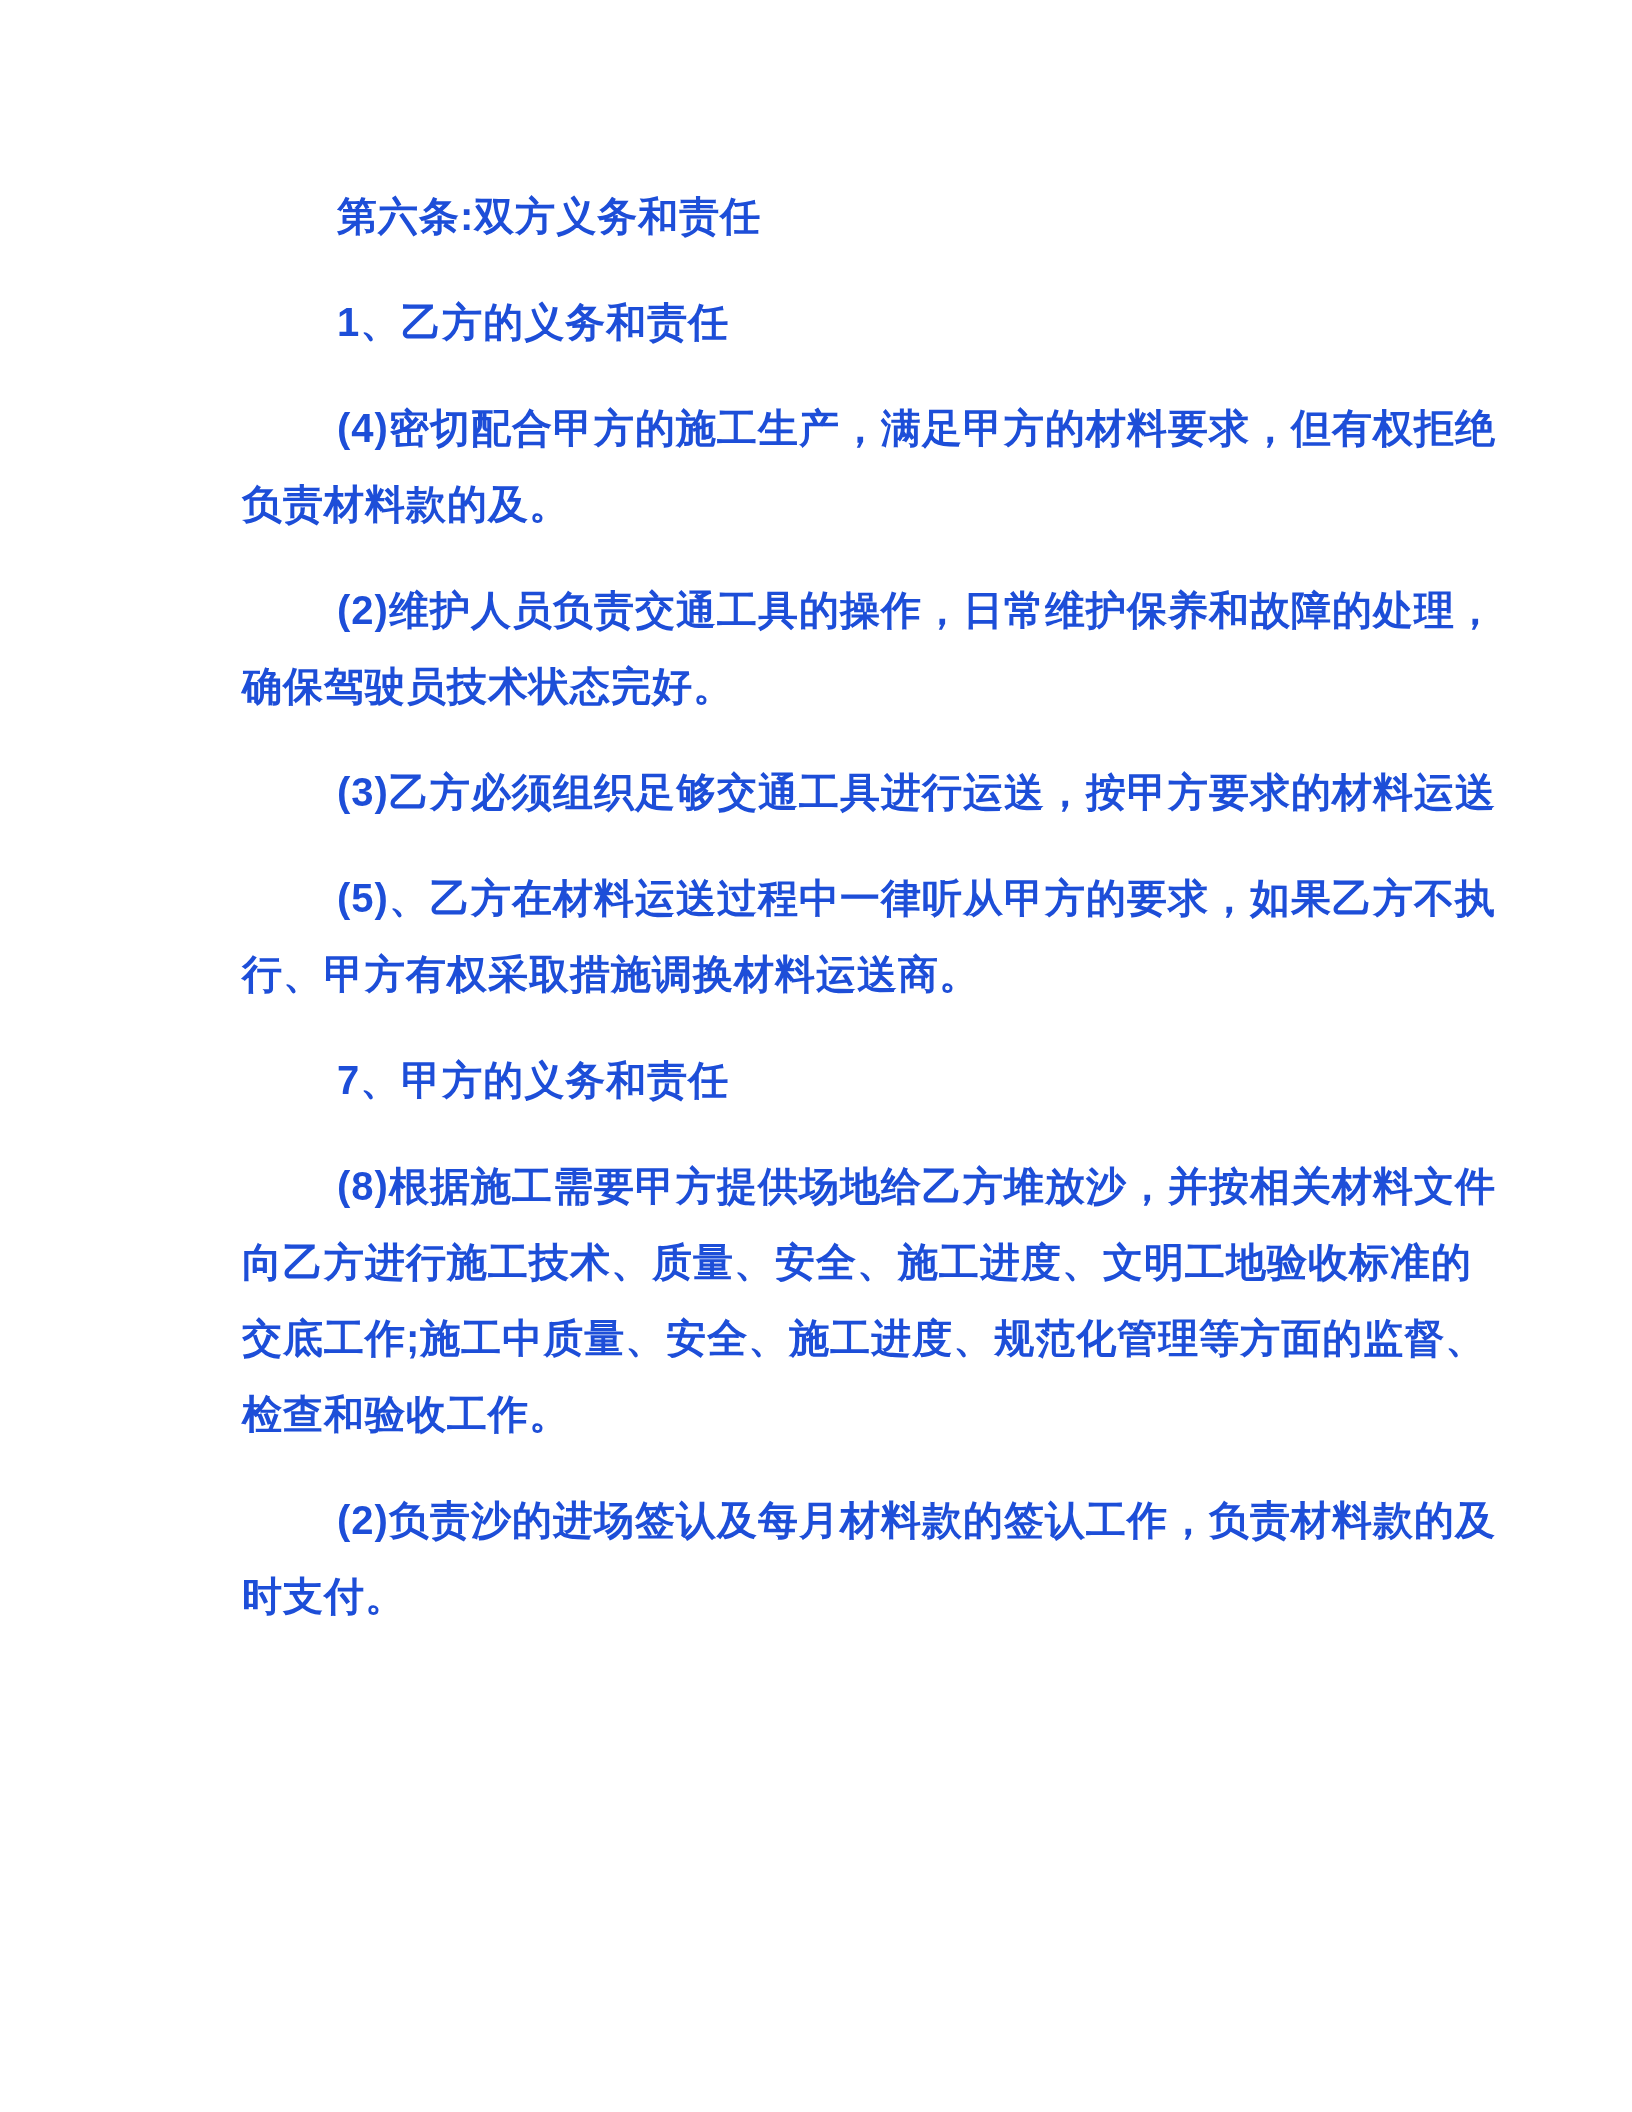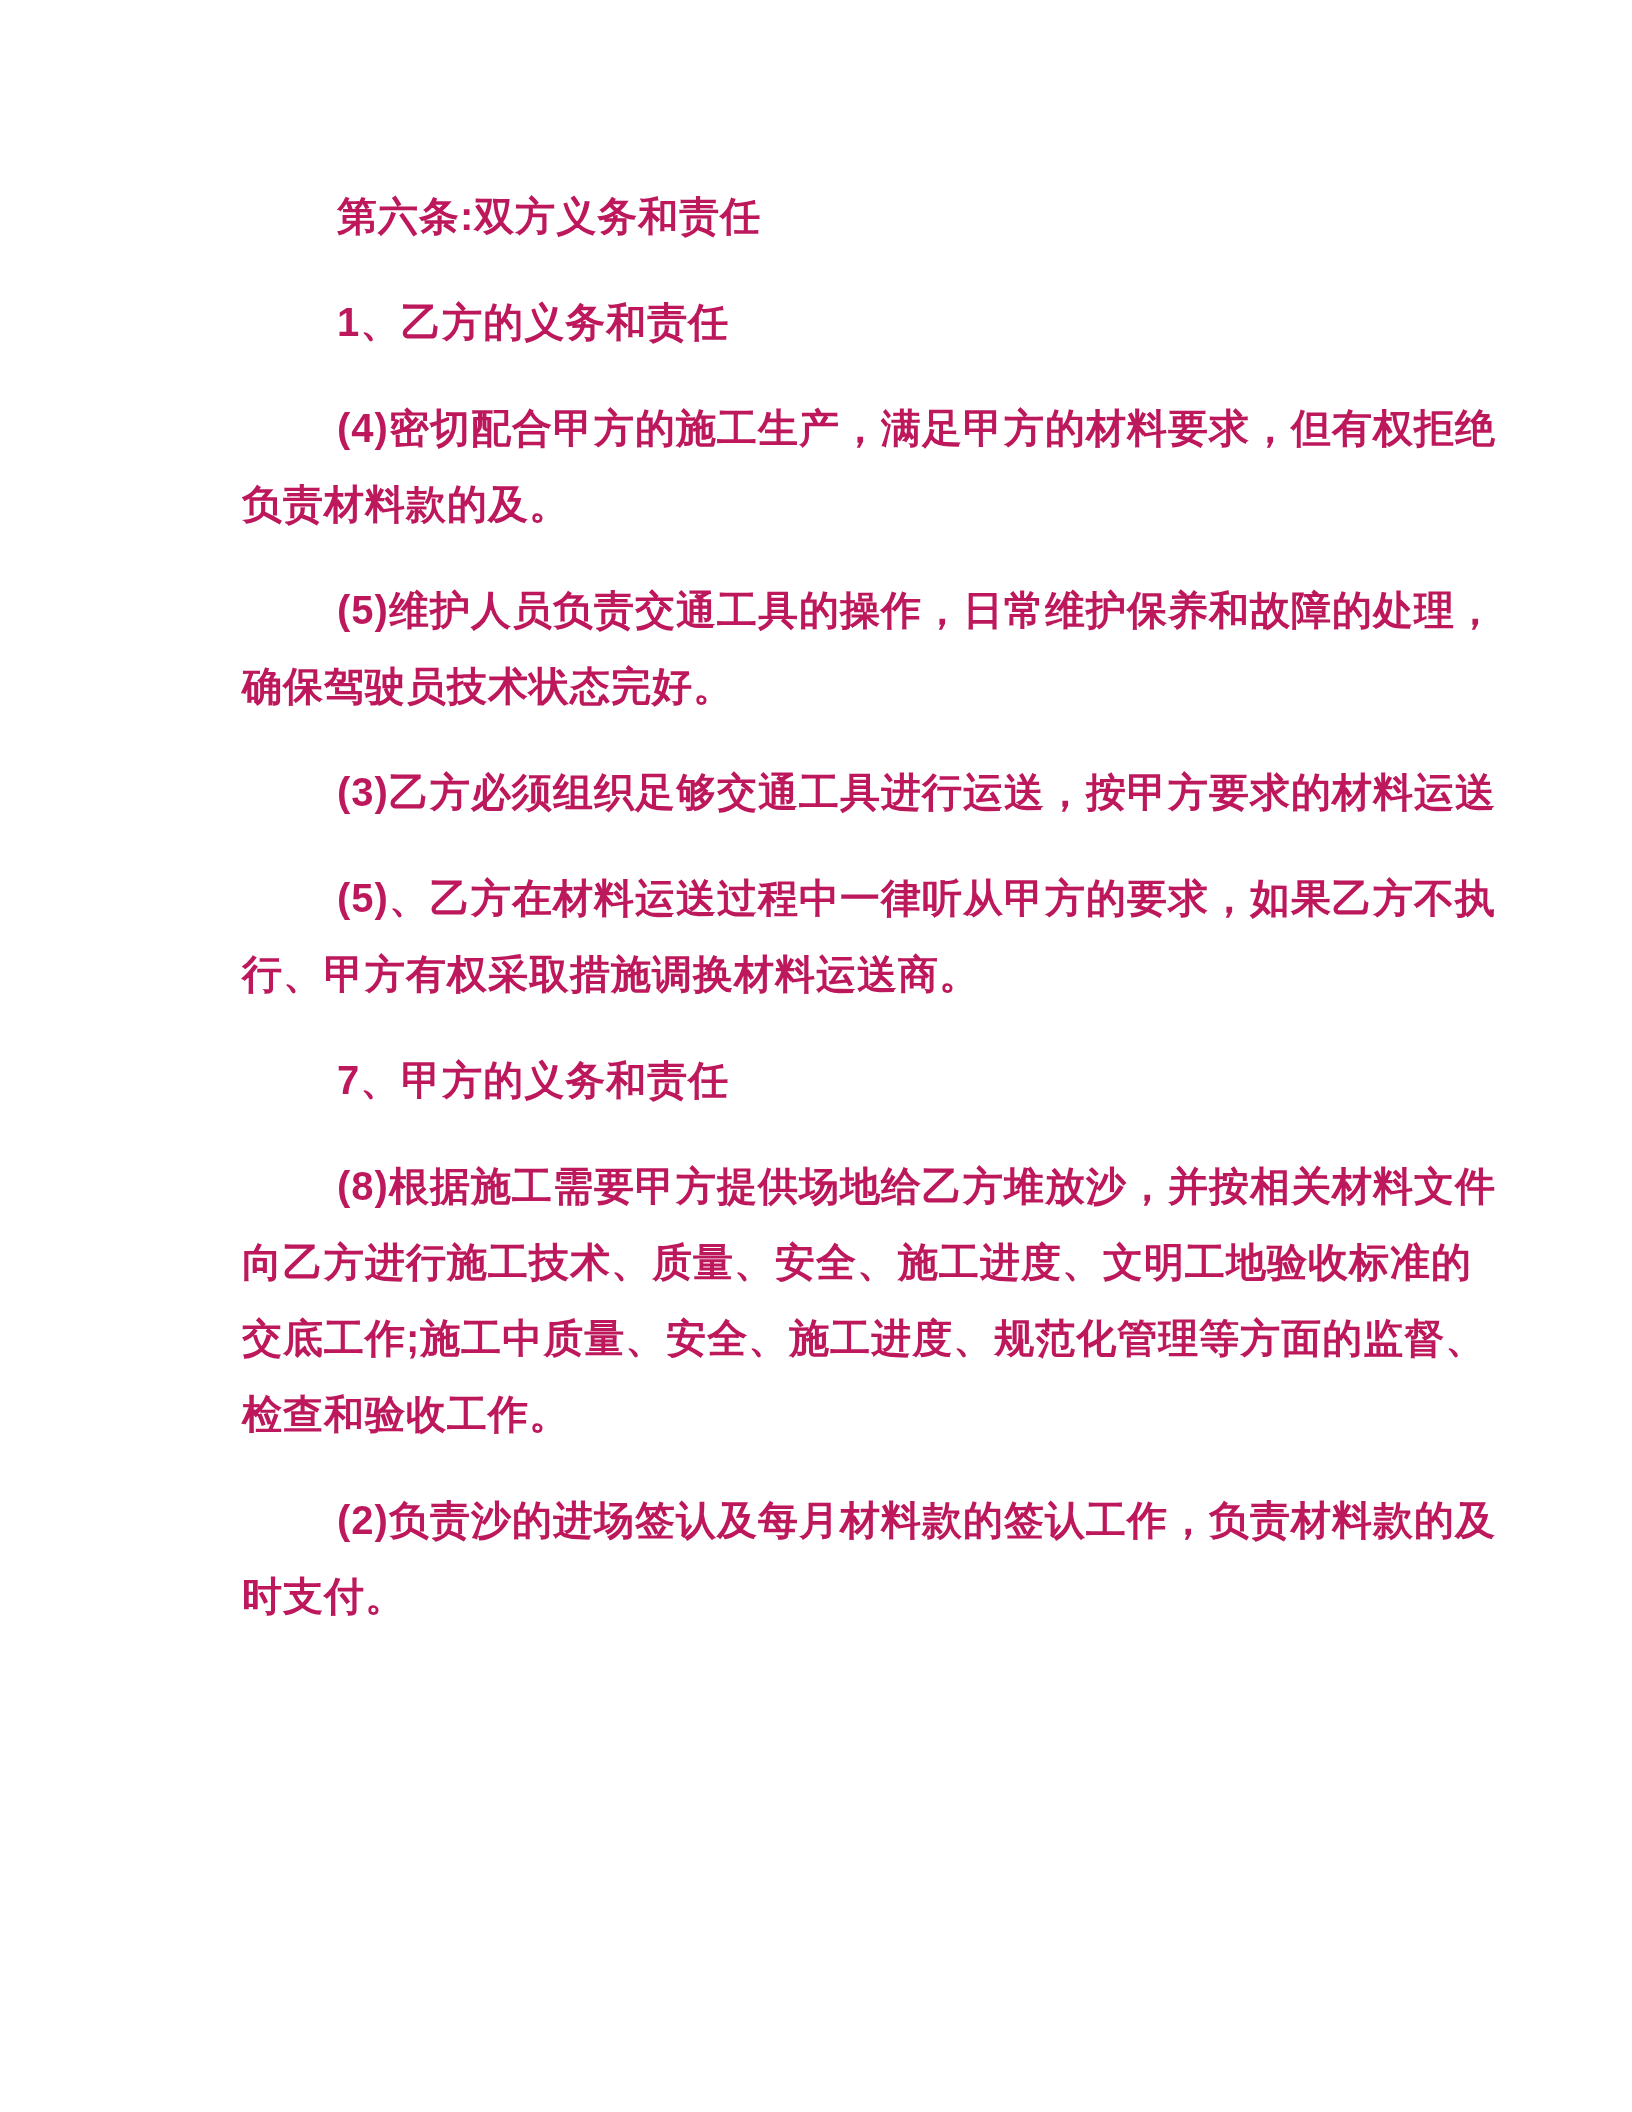--- a/index.html
+++ b/index.html
@@ -25,21 +25,21 @@
   }
   .para {
     margin: 0 0 30px 0;
   }
   .line {
     font-size: 40px;
     line-height: 76px;
     font-weight: bold;
     letter-spacing: 1px;
     white-space: nowrap;
-    color: #be185d;
+    color: #1d4ed8;
   }
   .line.indent {
     padding-left: 95px;
   }
 </style>
 </head>
 <body>
 
 <div class="page">
   <div class="doc-body" id="doc-body">
@@ -47,21 +47,21 @@
         <div class="line indent">第六条:双方义务和责任</div>
       </div>
       <div class="para">
         <div class="line indent">1、乙方的义务和责任</div>
       </div>
       <div class="para">
         <div class="line indent">(4)密切配合甲方的施工生产，满足甲方的材料要求，但有权拒绝</div>
         <div class="line">负责材料款的及。</div>
       </div>
       <div class="para">
-        <div class="line indent">(5)维护人员负责交通工具的操作，日常维护保养和故障的处理，</div>
+        <div class="line indent">(2)维护人员负责交通工具的操作，日常维护保养和故障的处理，</div>
         <div class="line">确保驾驶员技术状态完好。</div>
       </div>
       <div class="para">
         <div class="line indent">(3)乙方必须组织足够交通工具进行运送，按甲方要求的材料运送</div>
       </div>
       <div class="para">
         <div class="line indent">(5)、乙方在材料运送过程中一律听从甲方的要求，如果乙方不执</div>
         <div class="line">行、甲方有权采取措施调换材料运送商。</div>
       </div>
       <div class="para">

